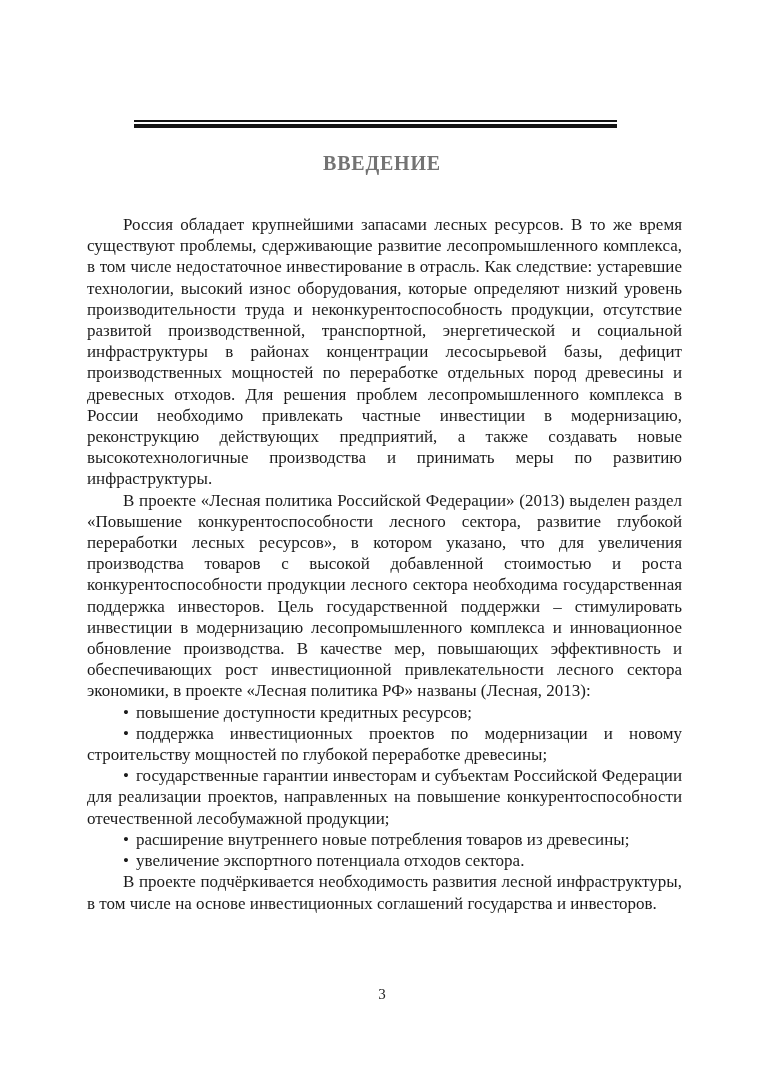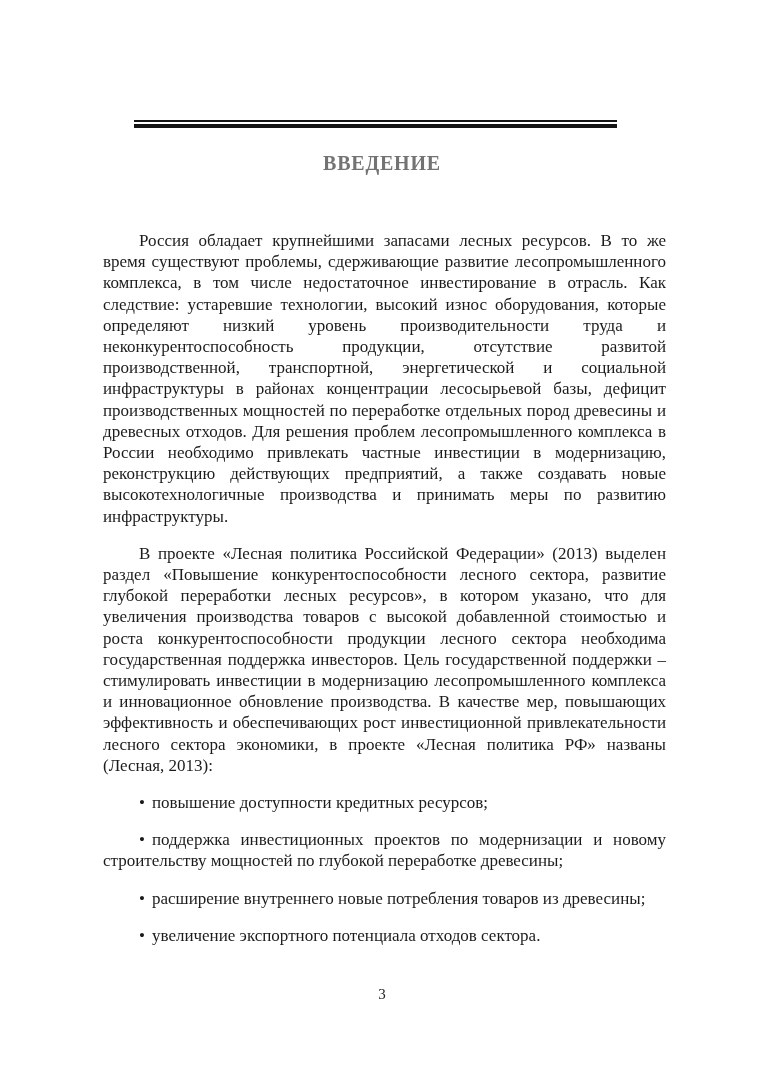--- a/index.html
+++ b/index.html
@@ -42,21 +42,21 @@
     top: 214px;
     left: 87px;
     width: 595px;
     font-size: 17px;
     line-height: 21.2px;
     text-align: justify;
     hyphens: auto;
     -webkit-hyphens: auto;
   }
   .para {
-    margin: 16px;
+    margin: 0;
     text-indent: 36px;
   }
   .bullet-marker {
     margin-right: 7px;
   }
   .page-number {
     position: absolute;
     top: 986px;
     left: 0;
     width: 100%;
@@ -78,23 +78,25 @@
 
     <p class="para">Россия обладает крупнейшими запасами лесных ресурсов. В то же время существуют проблемы, сдерживающие развитие лесопромышленного комплекса, в том числе недостаточное инвестирование в отрасль. Как следствие: устаревшие технологии, высокий износ оборудования, которые определяют низкий уровень производительности труда и неконкурентоспособность продукции, отсутствие развитой производственной, транспортной, энергетической и социальной инфраструктуры в районах концентрации лесосырьевой базы, дефицит производственных мощностей по переработке отдельных пород древесины и древесных отходов. Для решения проблем лесопромышленного комплекса в России необходимо привлекать частные инвестиции в модернизацию, реконструкцию действующих предприятий, а также создавать новые высокотехнологичные производства и принимать меры по развитию инфраструктуры.</p>
 
     <p class="para">В проекте «Лесная политика Российской Федерации» (2013) выделен раздел «Повышение конкурентоспособности лесного сектора, развитие глубокой переработки лесных ресурсов», в котором указано, что для увеличения производства товаров с высокой добавленной стоимостью и роста конкурентоспособности продукции лесного сектора необходима государственная поддержка инвесторов. Цель государственной поддержки – стимулировать инвестиции в модернизацию лесопромышленного комплекса и инновационное обновление производства. В качестве мер, повышающих эффективность и обеспечивающих рост инвестиционной привлекательности лесного сектора экономики, в проекте «Лесная политика РФ» названы (Лесная, 2013):</p>
 
     <p class="para"><span class="bullet-marker">•</span><span>повышение доступности кредитных ресурсов;</span></p>
 
     <p class="para"><span class="bullet-marker">•</span><span>поддержка инвестиционных проектов по модернизации и новому строительству мощностей по глубокой переработке древесины;</span></p>
 
 
+    <p class="para"><span class="bullet-marker">•</span><span>государственные гарантии инвесторам и субъектам Российской Федерации для реализации проектов, направленных на повышение конкурентоспособности отечественной лесобумажной продукции;</span></p>
 
     <p class="para"><span class="bullet-marker">•</span><span>расширение внутреннего новые потребления товаров из древесины;</span></p>
 
     <p class="para"><span class="bullet-marker">•</span><span>увеличение экспортного потенциала отходов сектора.</span></p>
 
+    <p class="para">В проекте подчёркивается необходимость развития лесной инфраструктуры, в том числе на основе инвестиционных соглашений государства и инвесторов.</p>
 
   </div>
 
   <div class="page-number">3</div>
 
 </div>
 
 </body></html>

